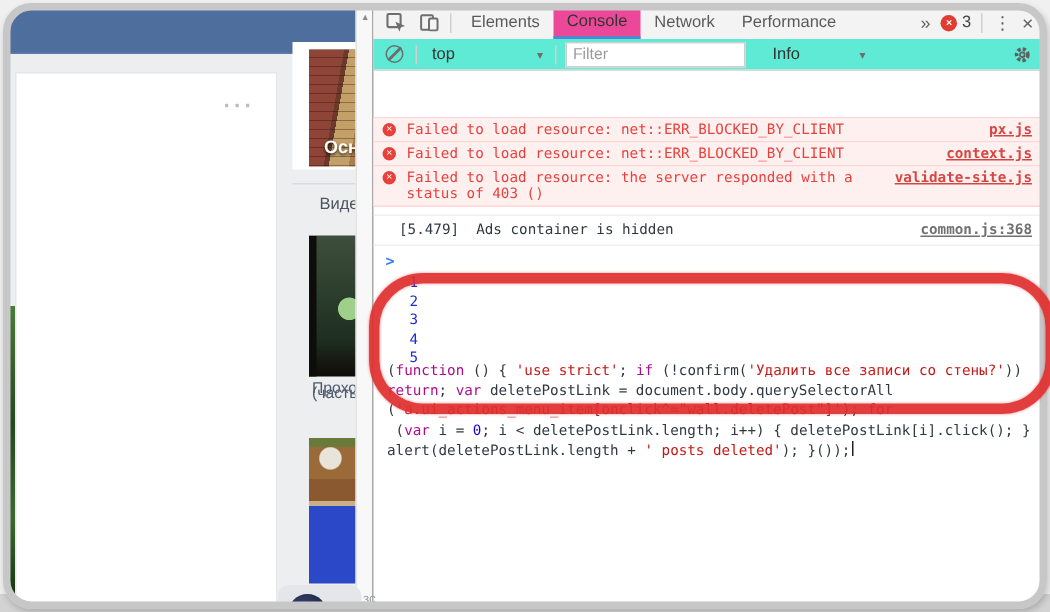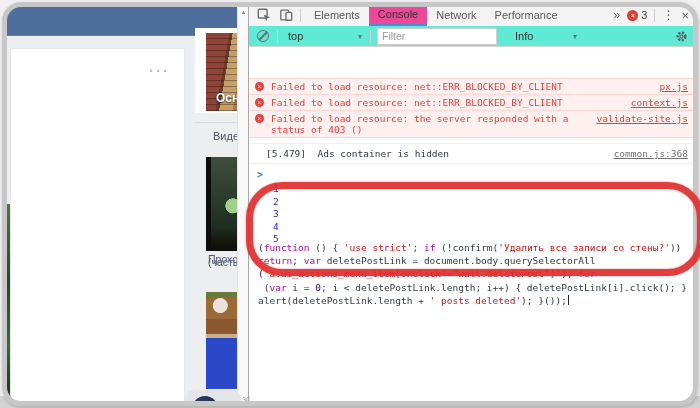--- a/index.html
+++ b/index.html
@@ -84,21 +84,21 @@
   .gear{margin-left:auto;margin-right:8px;cursor:pointer;display:flex;}
   
   .console{position:absolute;left:0;top:42px;right:0;bottom:0;
            font-family:"DejaVu Sans Mono","Liberation Mono",monospace;font-size:9.5px;color:#303942;margin-top:30px;}
   .err-block{margin-top:2px;border-top:1px solid #ffd6d6;}
   .err-row{display:flex;align-items:flex-start;background:#fff0f0;border-bottom:1px solid #ffd6d6;
            padding:2px 8px 2px 6px;color:#e8413c;line-height:11px;}
   .err-icon{flex:0 0 9px;height:9px;border-radius:50%;background:#e8413c;color:#fff;font-size:7px;
             line-height:9px;text-align:center;margin:1px 7px 0 0;font-family:"Liberation Sans",sans-serif;}
   .err-text{width:345px;}
-  .src-link{margin-left:auto;white-space:nowrap;text-decoration:underline;cursor:pointer;}
+  .src-link{margin-left:auto;white-space:nowrap;text-decoration:underline;cursor:pointer;font-weight:bold;}
   .err-row .src-link{color:#d64541;}
   .info-row{display:flex;align-items:flex-start;padding:4px 8px 4px 17px;margin-top:5px;
             border-top:1px solid #f0f0f0;border-bottom:1px solid #f0f0f0;line-height:11px;}
   .info-row .src-link{color:#707070;}
   .prompt{color:#367cf1;font-weight:bold;padding:6px 0 0 8px;font-size:10px;line-height:10px;}
   .history{padding-left:24px;margin-top:3px;color:#1c2dd0;}
   .history div{height:12.5px;line-height:12.5px;}
   .code{padding-left:9px;margin-top:-5px;white-space:pre;line-height:13.4px;}
   .tok-k{color:#aa0d91;} .tok-s{color:#c41a16;} .tok-n{color:#1c00cf;} .tok-p{color:#303942;}
   .caret{display:inline-block;width:1px;height:10px;background:#222;margin-left:1px;

